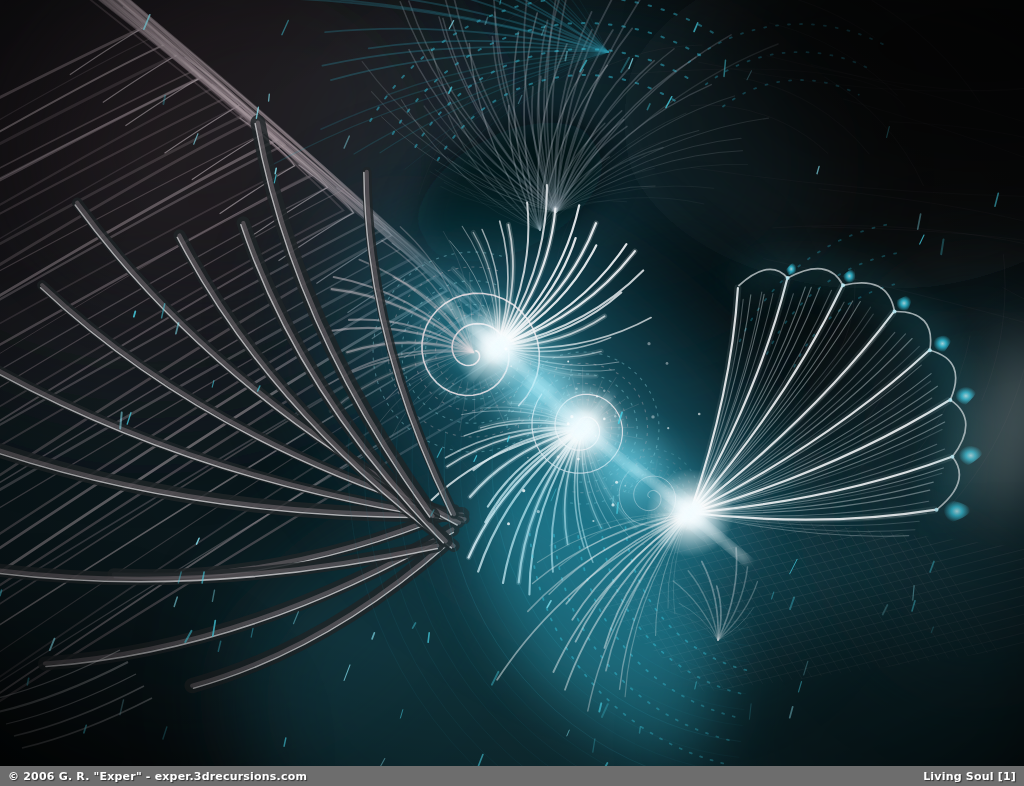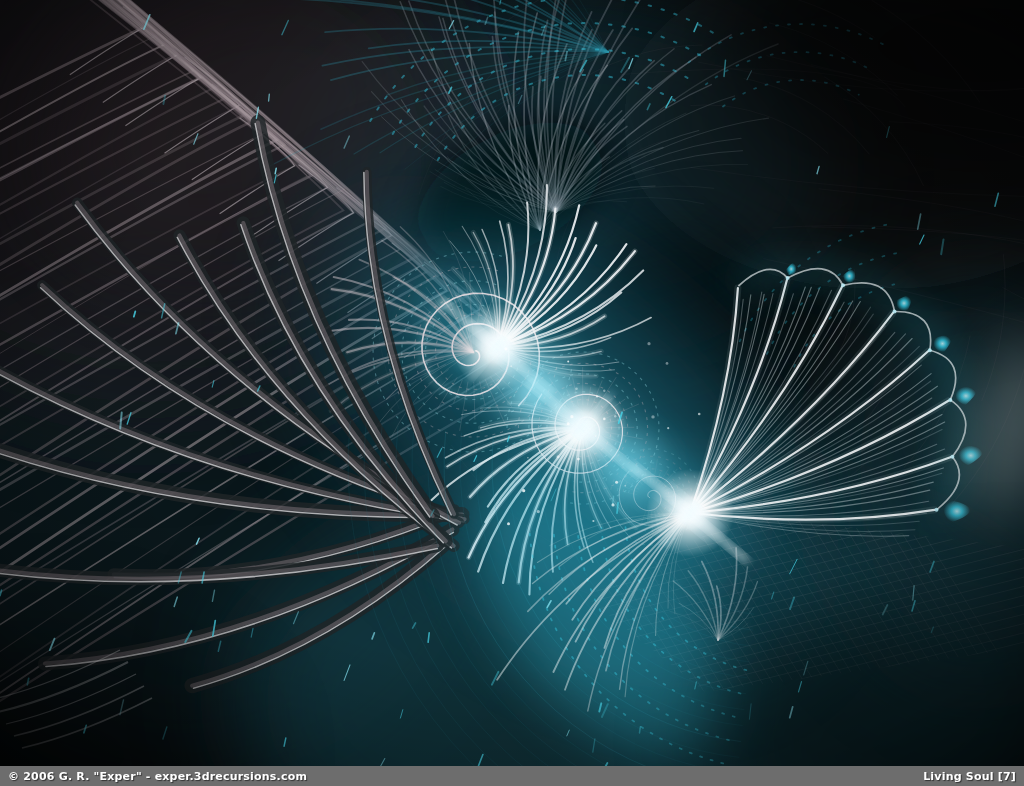--- a/index.html
+++ b/index.html
@@ -855,15 +855,15 @@
         <path d="M 22 748 q 60 -14 130 -50" fill="none" stroke="#d9d9dc" stroke-width="1.7" opacity="0.4"></path>
         <rect x="0" y="0" width="1024" height="766" fill="url(#vig)"></rect>
         <ellipse cx="985" cy="45" rx="260" ry="160" transform="rotate(0 985 45)" fill="#000000" opacity="0.5" filter="url(#b50)"></ellipse>
         <ellipse cx="1010" cy="745" rx="300" ry="160" transform="rotate(0 1010 745)" fill="#000000" opacity="0.4" filter="url(#b50)"></ellipse>
         <ellipse cx="20" cy="755" rx="220" ry="120" transform="rotate(0 20 755)" fill="#000000" opacity="0.35" filter="url(#b50)"></ellipse>
       </svg>
   </div>
 
   <div class="bar">
     <span>© 2006 G. R. "Exper" - exper.3drecursions.com</span>
-    <span>Living Soul [7]</span>
+    <span>Living Soul [1]</span>
   </div>
 </div>
 
 </body></html>

